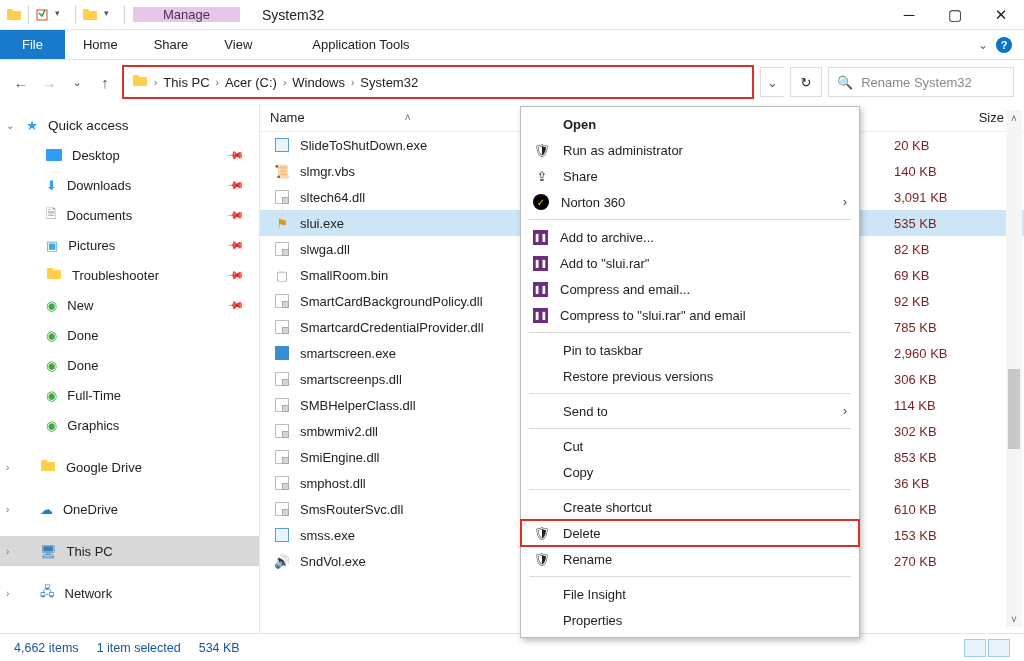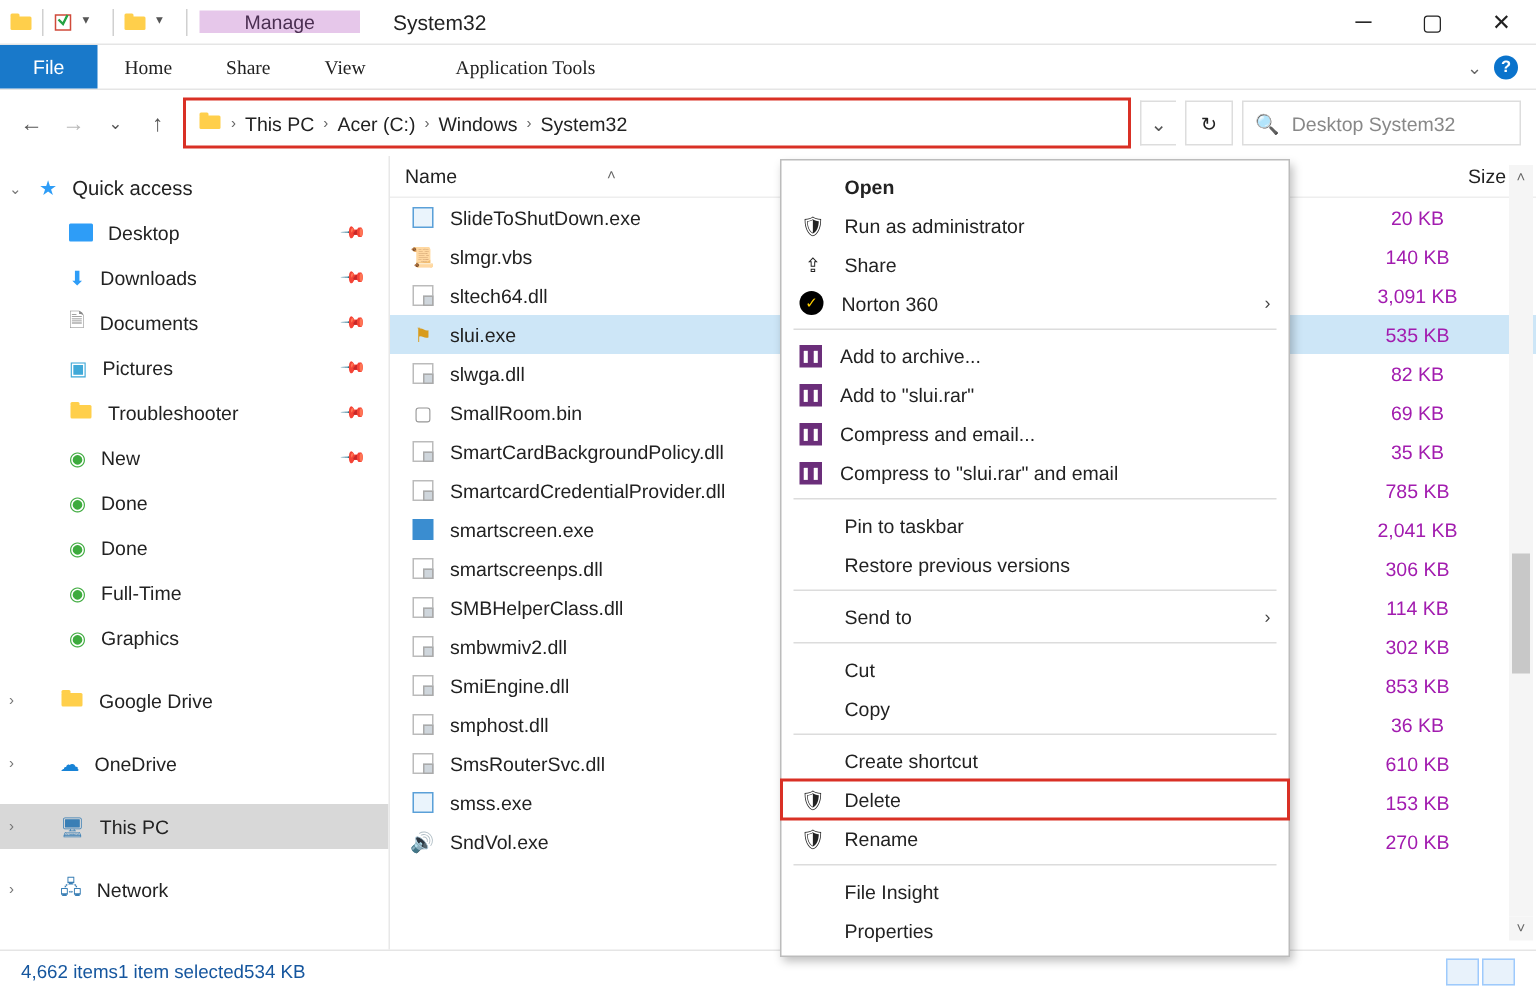--- a/index.html
+++ b/index.html
@@ -14,21 +14,21 @@
   .titlebar .winctl { margin-left: auto; display: flex; }
   .titlebar .winctl span { width: 46px; height: 30px; display: inline-flex; align-items: center; justify-content: center; font-size: 15px; }
   .titlebar .ttl-tabs { display: flex; align-items: center; height: 100%; margin-left: 8px; }
   .ttl-tab { height: 15px; display: flex; align-items: center; justify-content: center; padding: 0 30px; font-size: 13px; }
   .ttl-tab.manage { background: #e6c7ea; color: #4b2f52; }
   .ttl-name { padding: 0 22px; font-size: 14px; }
 
   
   .ribbon { height: 30px; display: flex; align-items: center; background: #fff; border-bottom: 1px solid #e5e5e5; }
   .ribbon .file-tab { background: #1979ca; color: #fff; padding: 0 22px; height: 100%; display: flex; align-items: center; }
-  .ribbon .tab { padding: 0 18px; height: 100%; display: flex; align-items: center; font-family: Liberation Serif, serif; }
+  .ribbon .tab { padding: 0 18px; height: 100%; display: flex; align-items: center; }
   .ribbon .tab.app-tools { margin-left: 24px; }
   .ribbon .right { margin-left: auto; display: flex; align-items: center; gap: 8px; padding-right: 12px; }
   .help-circle { width: 16px; height: 16px; border-radius: 50%; background: #0a73cc; color: #fff; display: inline-flex; align-items: center; justify-content: center; font-size: 11px; font-weight: bold; }
 
   
   .addrrow { height: 44px; display: flex; align-items: center; padding: 0 10px; gap: 6px; }
   .navarrow { width: 22px; height: 22px; display: inline-flex; align-items: center; justify-content: center; color: #555; font-size: 15px; }
   .navarrow.dim { color: #b8b8b8; }
   .addrbox { flex: 1; border: 2px solid #d93025; display: flex; align-items: center; height: 34px; padding: 0 8px; gap: 6px; }
   .addrbox .crumb { display: inline-flex; align-items: center; gap: 4px; color: #222; }
@@ -53,41 +53,41 @@
   .colhead { height: 28px; display: flex; align-items: center; border-bottom: 1px solid #eee; padding-left: 10px; }
   .colhead .ch-name { flex: 1; display: flex; align-items: center; gap: 10px; }
   .colhead .sort-arrow { color: #666; font-size: 10px; margin-left: 90px; }
   .colhead .ch-size { width: 130px; text-align: right; padding-right: 20px; }
 
   .filelist { position: absolute; left: 0; right: 0; top: 28px; bottom: 0; overflow: hidden; }
   .frow { height: 26px; display: flex; align-items: center; padding-left: 14px; }
   .frow.selected { background: #cde6f7; }
   .frow .ficon { width: 16px; height: 16px; margin-right: 10px; display: inline-flex; align-items: center; justify-content: center; }
   .frow .fname { flex: 1; white-space: nowrap; overflow: hidden; }
-  .frow .fsize { width: 130px; text-align: center; padding-right: 28px; color: #a21caf; }
+  .frow .fsize { width: 130px; text-align: left; padding-right: 28px; color: #7f1d1d; }
 
   
   .scrollbar { position: absolute; right: 2px; top: 110px; bottom: 34px; width: 16px; }
   .scrollbar .sb-btn { height: 16px; display: flex; align-items: center; justify-content: center; color: #666; font-size: 10px; background: #f5f5f5; }
   .scrollbar .sb-track { position: absolute; top: 16px; bottom: 16px; left: 0; right: 0; background: #f5f5f5; }
   .scrollbar .sb-thumb { position: absolute; left: 2px; right: 2px; top: 50%; height: 80px; background: #c8c8c8; }
 
   
   .ctxmenu { position: absolute; left: 520px; top: 106px; width: 340px; background: #fff; border: 1px solid #bcbcbc; box-shadow: 2px 3px 6px rgba(0,0,0,.25); z-index: 50; padding: 4px 0; }
   .ctxitem { height: 26px; display: flex; align-items: center; padding-left: 12px; gap: 12px; }
   .ctxitem .cicon { width: 18px; display: inline-flex; justify-content: center; }
   .ctxitem .clabel { flex: 1; }
   .ctxitem .carrow { padding-right: 12px; color: #444; font-size: 12px; }
   .ctxitem.bold .clabel { font-weight: 600; }
   .ctxitem.nicon { padding-left: 42px; }
   .ctxsep { height: 1px; background: #dcdcdc; margin: 4px 8px; }
   .ctxitem.delete-hl { outline: 2px solid #d93025; outline-offset: -1px; }
 
   
-  .statusbar { position: absolute; left: 0; right: 0; bottom: 0; height: 28px; border-top: 1px solid #e5e5e5; display: flex; align-items: center; padding: 0 14px; color: #15569e; font-size: 12.5px; }
+  .statusbar { position: absolute; left: 0; right: 0; bottom: 0; height: 28px; border-top: 1px solid #e5e5e5; display: flex; align-items: center; padding: 0 14px; gap: 18px; color: #15569e; font-size: 12.5px; }
   .statusbar .viewbtns { margin-left: auto; display: flex; gap: 2px; }
   .statusbar .vb { width: 22px; height: 18px; border: 1px solid #9ecafc; background: #e8f2fb; }
 
   
   .folder-glyph rect { fill: #ffcf4b; }
   .dll-glyph { color: #888; }
 </style>
 </head>
 <body>
 
@@ -159,21 +159,21 @@
     <span class="crumb">Acer (C:)</span>
     <span class="chev">›</span>
     <span class="crumb">Windows</span>
     <span class="chev">›</span>
     <span class="crumb">System32</span>
   </div>
   <span class="dropbtn">⌄</span>
   <span class="refresh">↻</span>
   <div class="searchbox">
     <span>🔍</span>
-    <span>Desktop System32</span>
+    <span>Rename System32</span>
   </div>
 </div>
 
 <div class="main">
 
   <div class="navpane">
     <div class="navitem navhead">
       <span class="chev-left">⌄</span>
       <span style="color:#2e9df7">★</span>
       <span>Quick access</span>
@@ -312,37 +312,37 @@
           <span class="fname">SmallRoom.bin</span>
           <span class="fsize">69 KB</span>
         </div>
         <div class="frow">
           <span class="ficon">
             <span class="dll-glyph" style="width:14px;height:14px;border:1px solid #bbb;display:inline-block;position:relative">
               <span style="position:absolute;right:-1px;bottom:-1px;width:7px;height:7px;background:#cfd6dc;border:1px solid #aaa"></span>
             </span>
           </span>
           <span class="fname">SmartCardBackgroundPolicy.dll</span>
-          <span class="fsize">35 KB</span>
+          <span class="fsize">92 KB</span>
         </div>
         <div class="frow">
           <span class="ficon">
             <span class="dll-glyph" style="width:14px;height:14px;border:1px solid #bbb;display:inline-block;position:relative">
               <span style="position:absolute;right:-1px;bottom:-1px;width:7px;height:7px;background:#cfd6dc;border:1px solid #aaa"></span>
             </span>
           </span>
           <span class="fname">SmartcardCredentialProvider.dll</span>
           <span class="fsize">785 KB</span>
         </div>
         <div class="frow">
           <span class="ficon">
             <span style="width:14px;height:14px;background:#3a8dd0;display:inline-block"></span>
           </span>
           <span class="fname">smartscreen.exe</span>
-          <span class="fsize">2,041 KB</span>
+          <span class="fsize">2,960 KB</span>
         </div>
         <div class="frow">
           <span class="ficon">
             <span class="dll-glyph" style="width:14px;height:14px;border:1px solid #bbb;display:inline-block;position:relative">
               <span style="position:absolute;right:-1px;bottom:-1px;width:7px;height:7px;background:#cfd6dc;border:1px solid #aaa"></span>
             </span>
           </span>
           <span class="fname">smartscreenps.dll</span>
           <span class="fsize">306 KB</span>
         </div>

